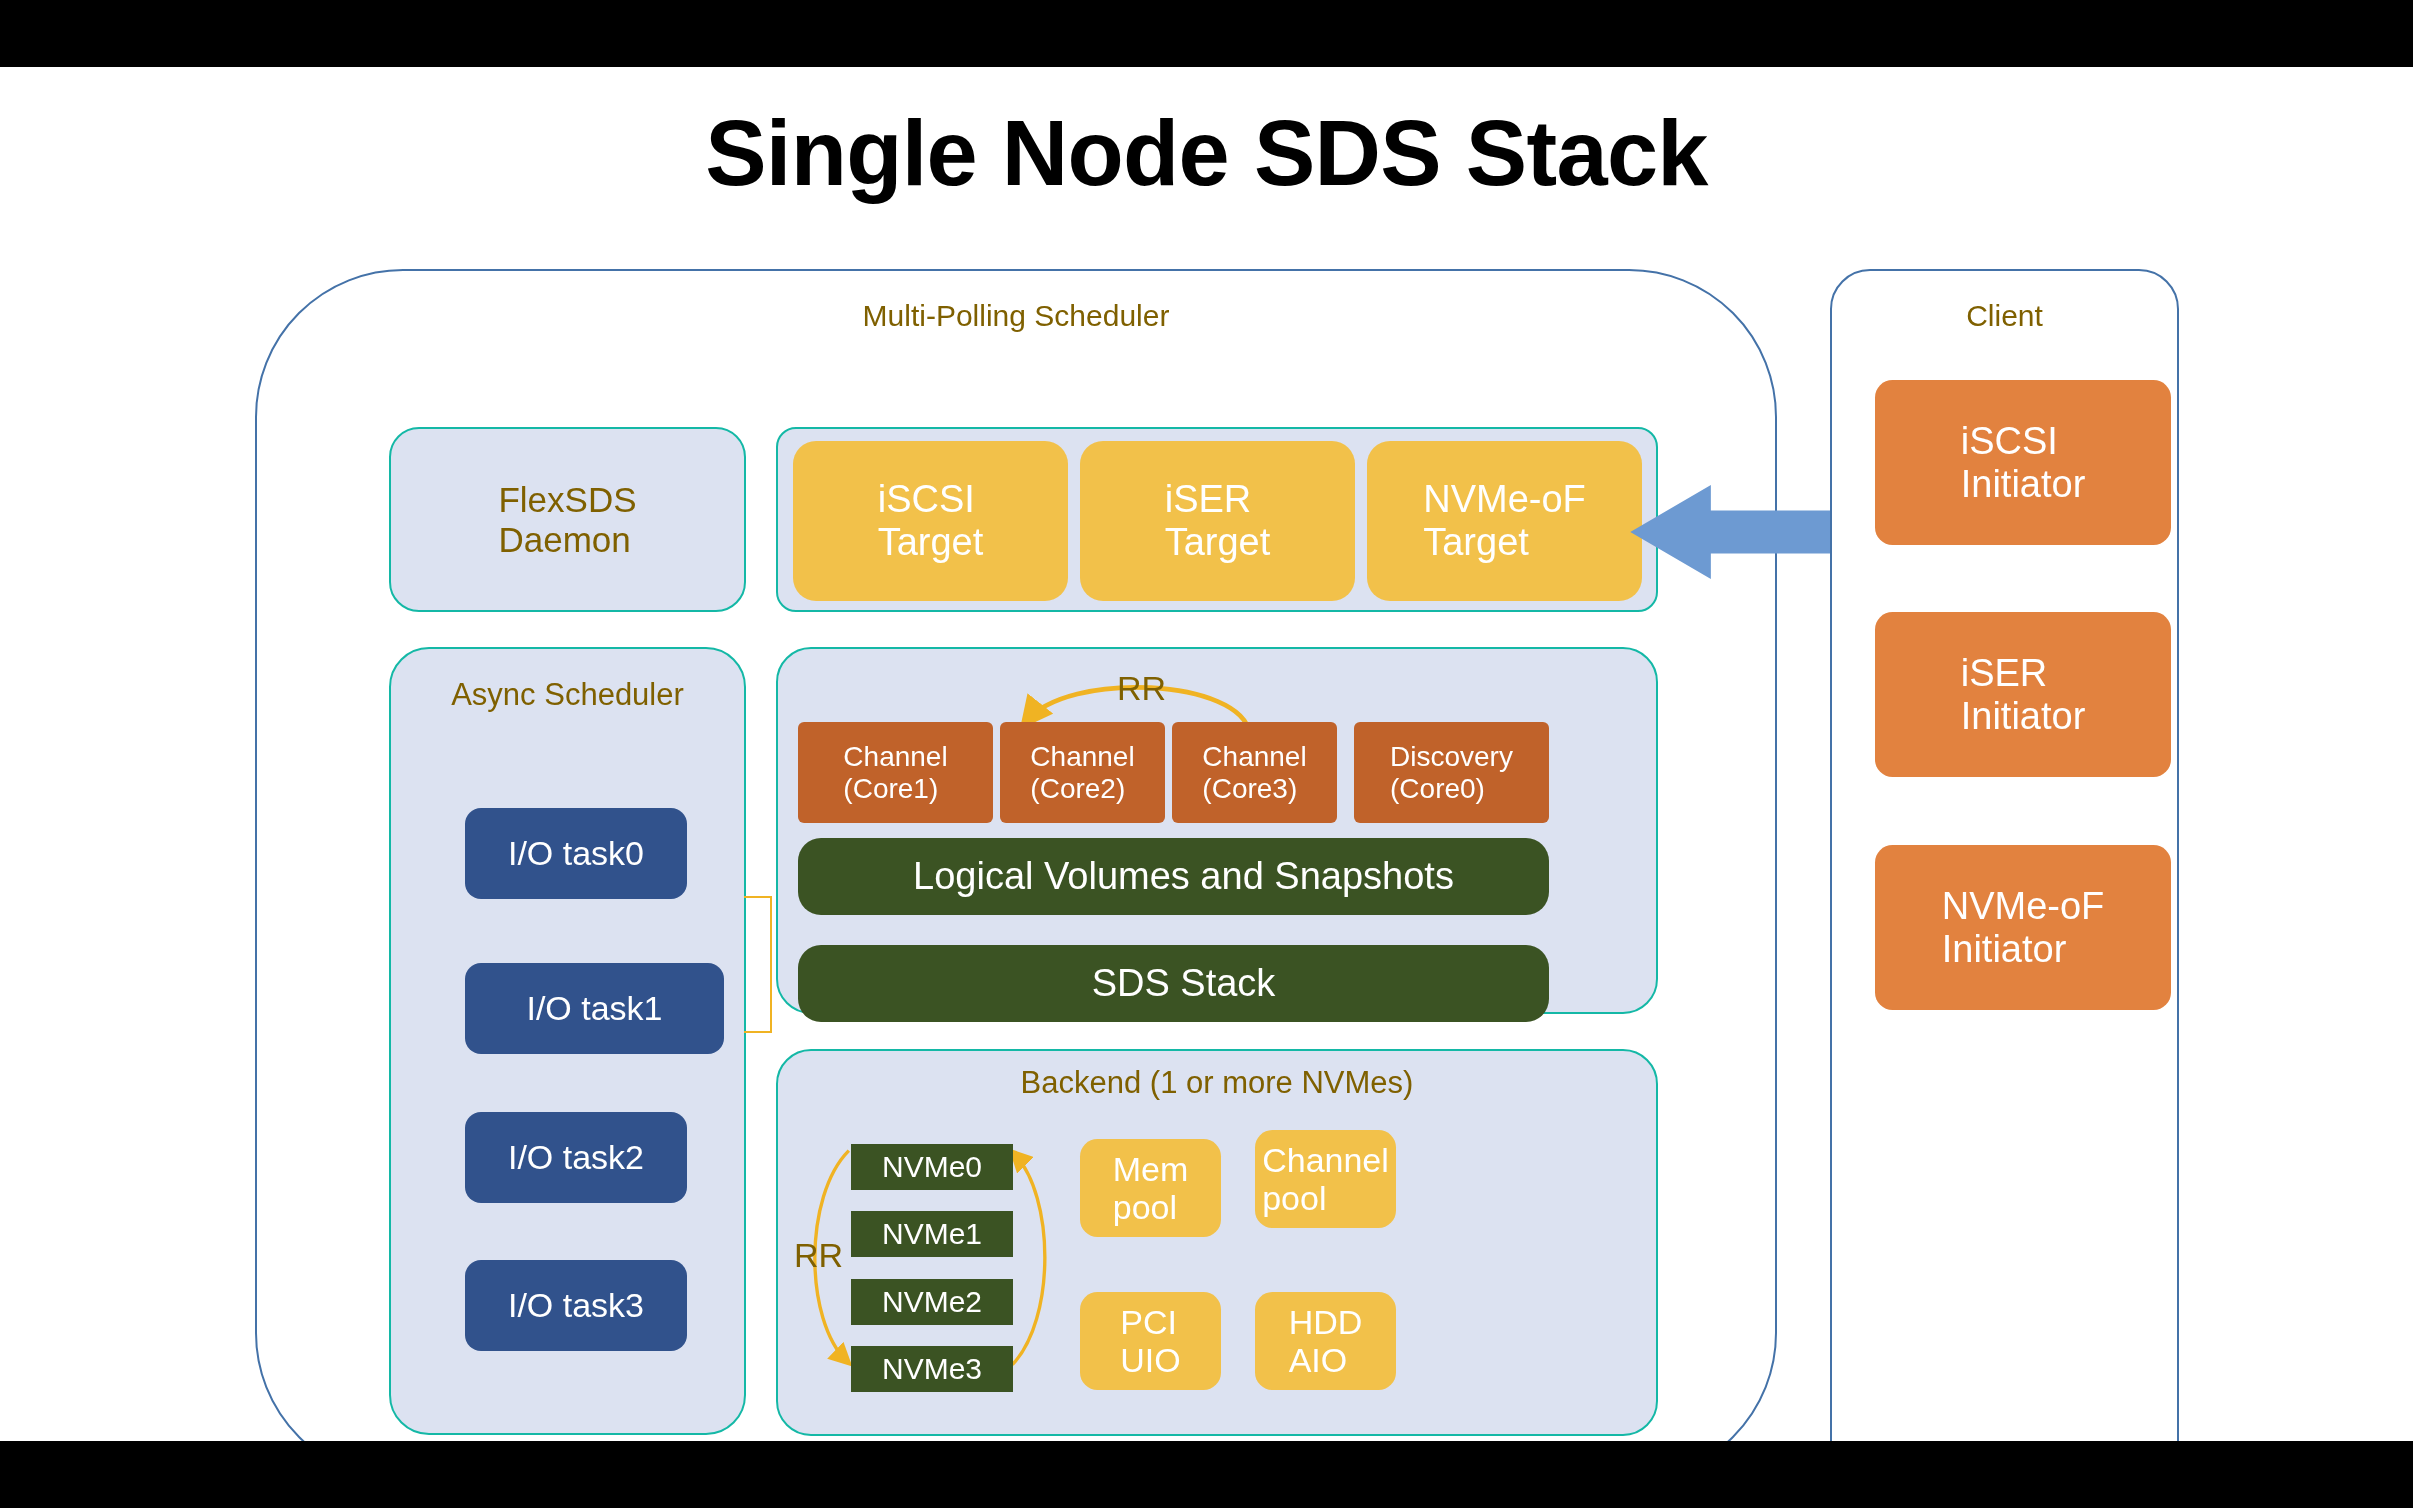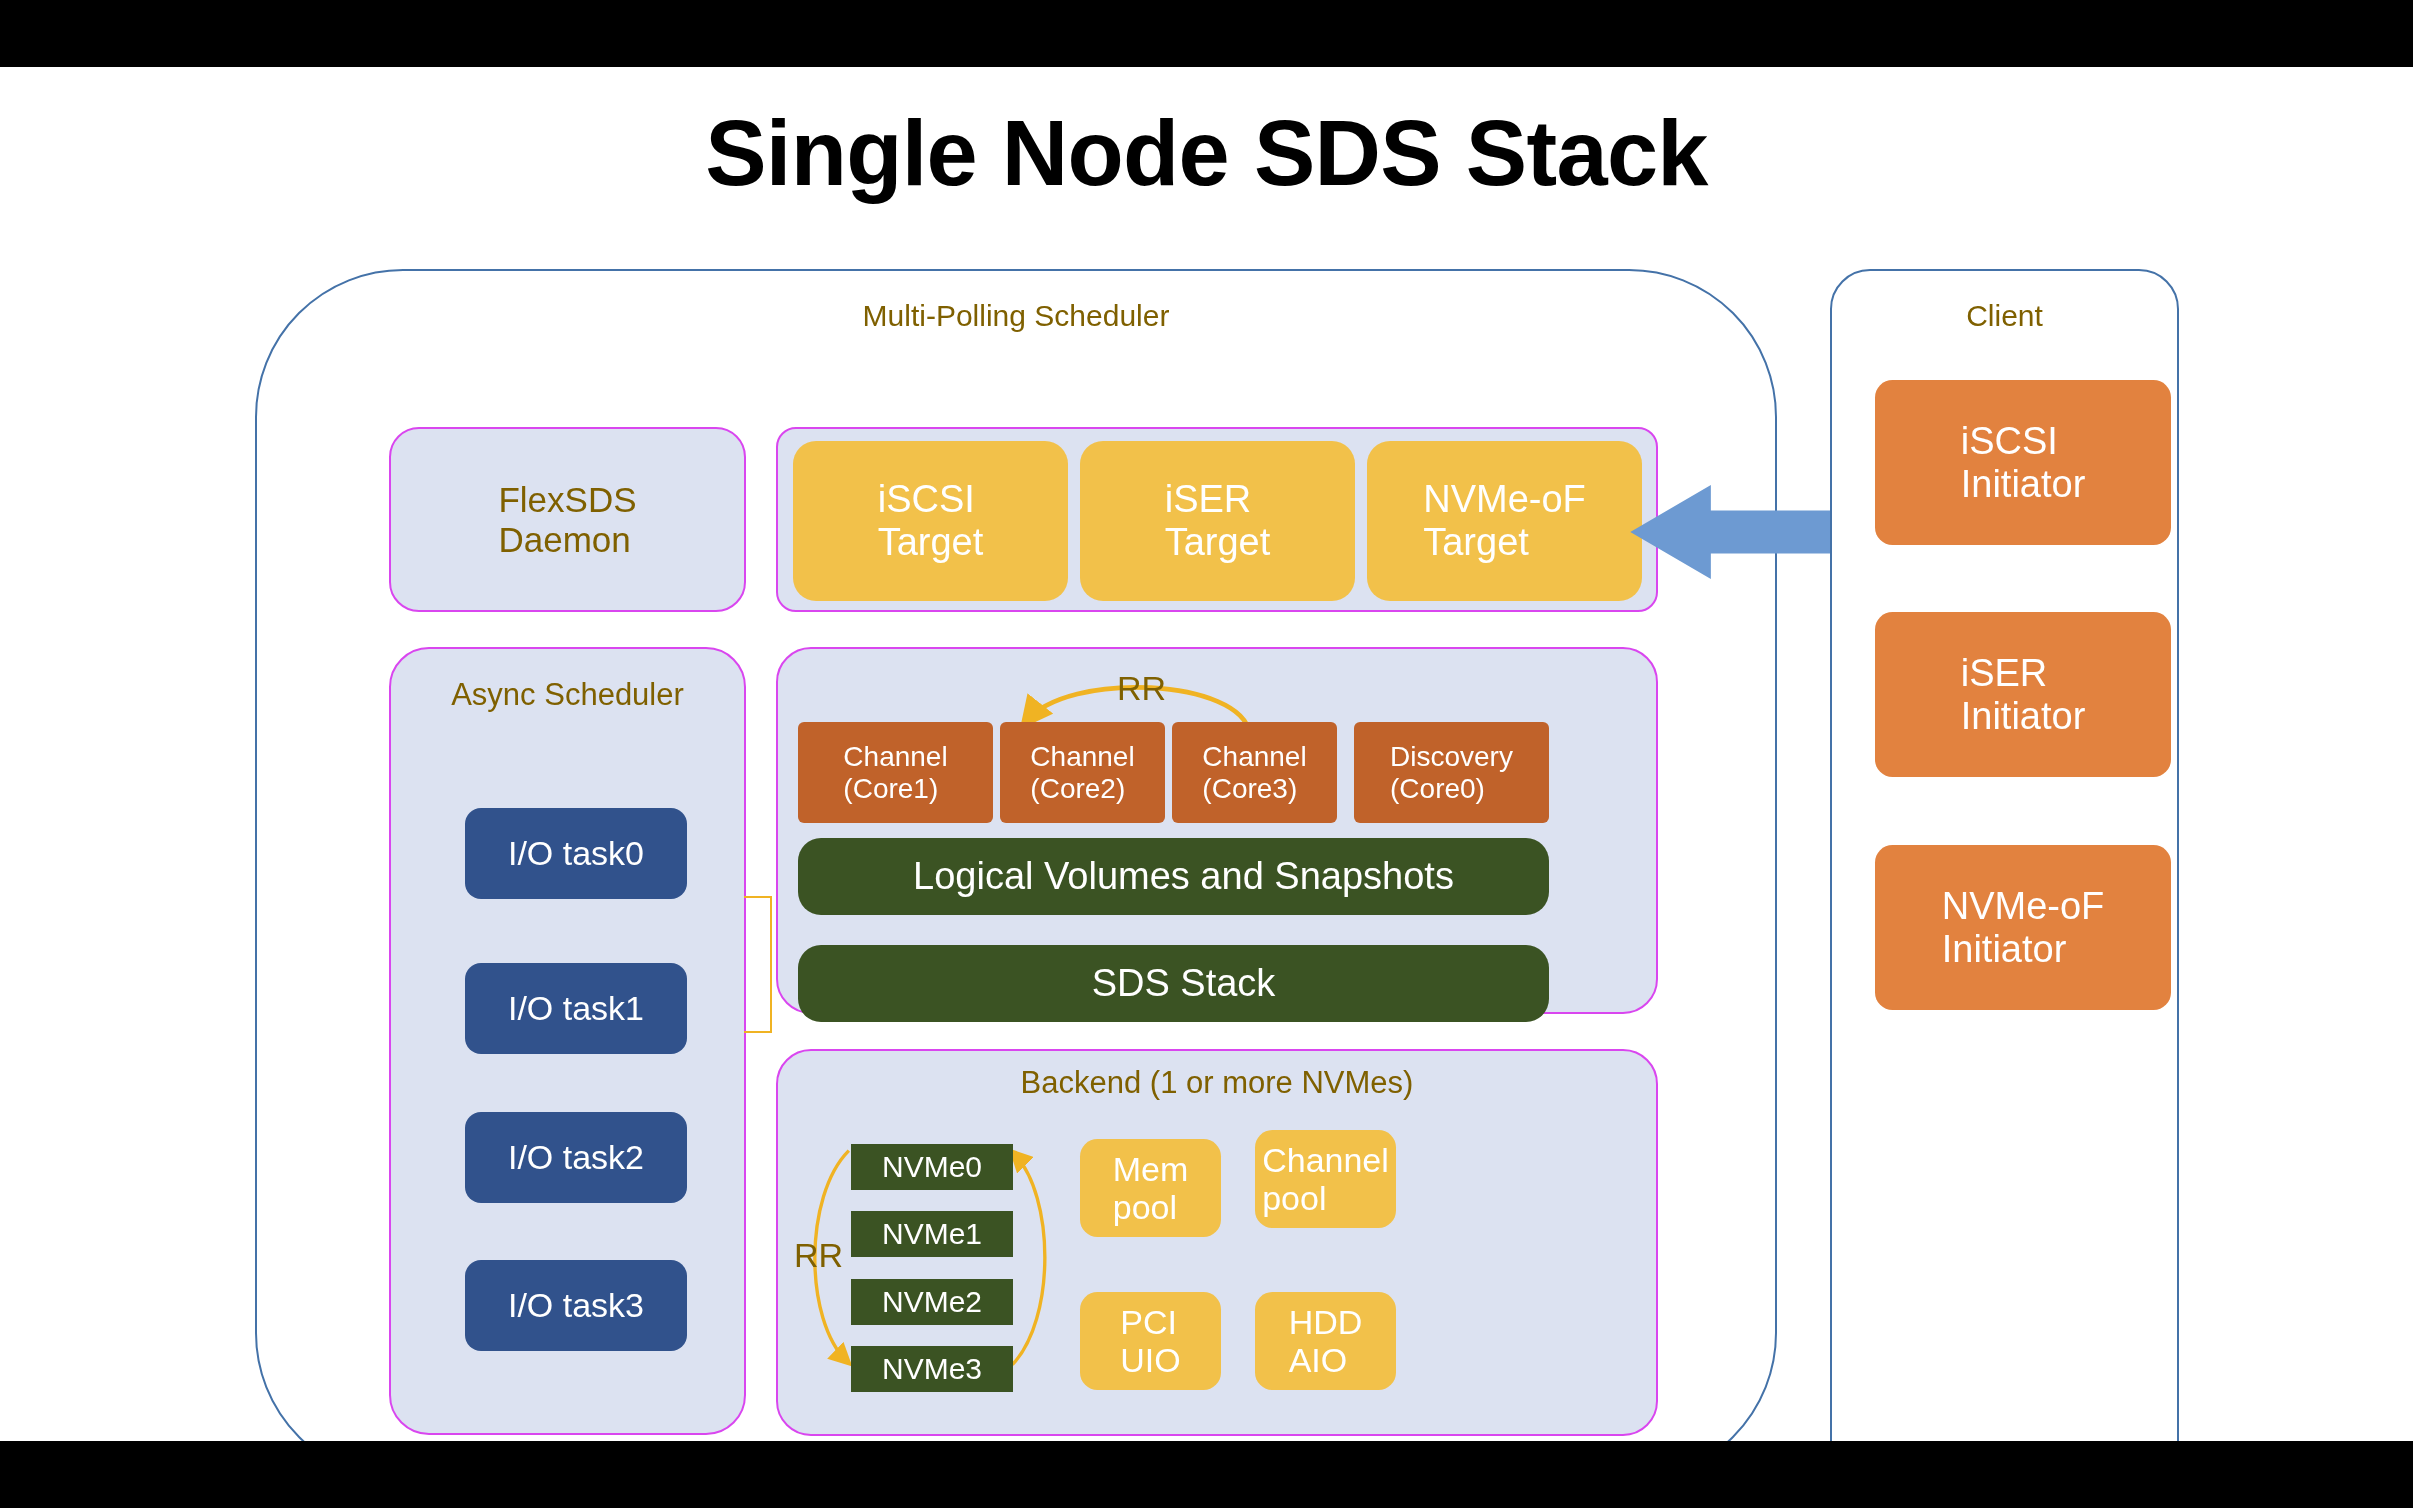--- a/index.html
+++ b/index.html
@@ -17,21 +17,21 @@
   
   .outer-round{
     border:2px solid #4472a8;background:transparent;border-radius:148px;
   }
   .client-round{
     border:2px solid #4472a8;background:#ffffff;border-radius:40px;
   }
 
   
   .panel{
-    background:#dce2f1;border:2px solid #d946ef;border-radius:30px;
+    background:#dce2f1;border:2px solid #14b8a6;border-radius:30px;
   }
   .panel-label{
     position:absolute;left:0;width:100%;text-align:center;
     color:#7f6000;font-size:30px;font-family:"Liberation Sans",sans-serif;
   }
 
   
   .node{
     display:flex;align-items:center;justify-content:center;text-align:left;
     color:#ffffff;line-height:1.12;border-radius:23px;
@@ -69,21 +69,21 @@
 Target</div>
     <div class="abs node amber" style="left:302px;top:12px;width:275px;height:160px;font-size:38px;">iSER
 Target</div>
     <div class="abs node amber" style="left:589px;top:12px;width:275px;height:160px;font-size:38px;">NVMe-oF
 Target</div>
   </div>
 
   <div class="abs panel" style="left:389px;top:580px;width:357px;height:788px;border-radius:40px;">
     <div class="panel-label" style="top:28px;font-size:31px;">Async Scheduler</div>
     <div class="abs node navy" style="left:74px;top:159px;width:222px;height:91px;font-size:34px;">I/O task0</div>
-    <div class="abs node navy" style="left:74px;top:314px;width:222px;height:91px;font-size:34px;">I/O task1</div>
+    <div class="abs node navy" style="left:74px;top:314px;width:259px;height:91px;font-size:34px;">I/O task1</div>
     <div class="abs node navy" style="left:74px;top:463px;width:222px;height:91px;font-size:34px;">I/O task2</div>
     <div class="abs node navy" style="left:74px;top:611px;width:222px;height:91px;font-size:34px;">I/O task3</div>
   </div>
 
   <div class="abs" style="left:744px;top:829px;width:28px;height:2px;background:#f0b323;"></div>
   <div class="abs" style="left:744px;top:964px;width:28px;height:2px;background:#f0b323;"></div>
   <div class="abs" style="left:770px;top:829px;width:2px;height:137px;background:#f0b323;"></div>
 
   <div class="abs panel" style="left:776px;top:580px;width:882px;height:367px;border-radius:35px;">
 

